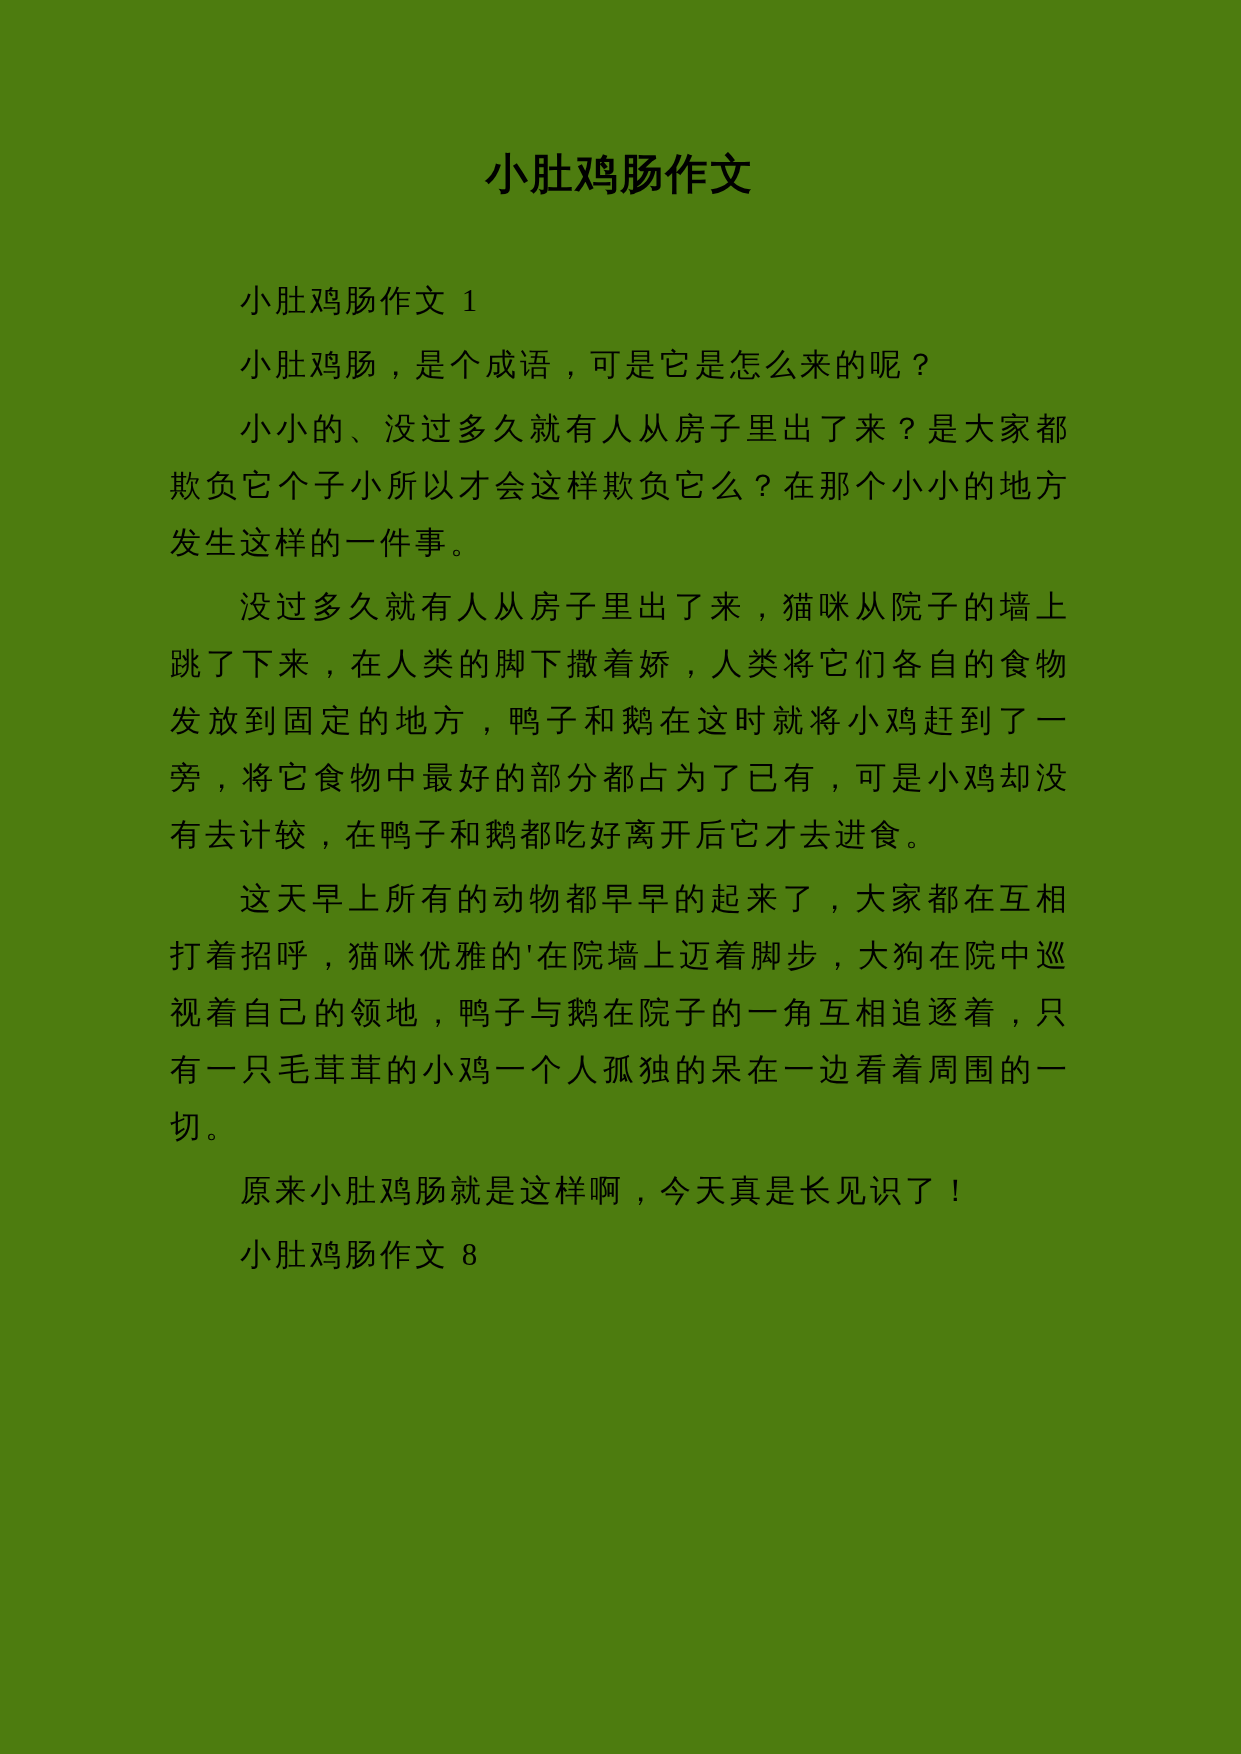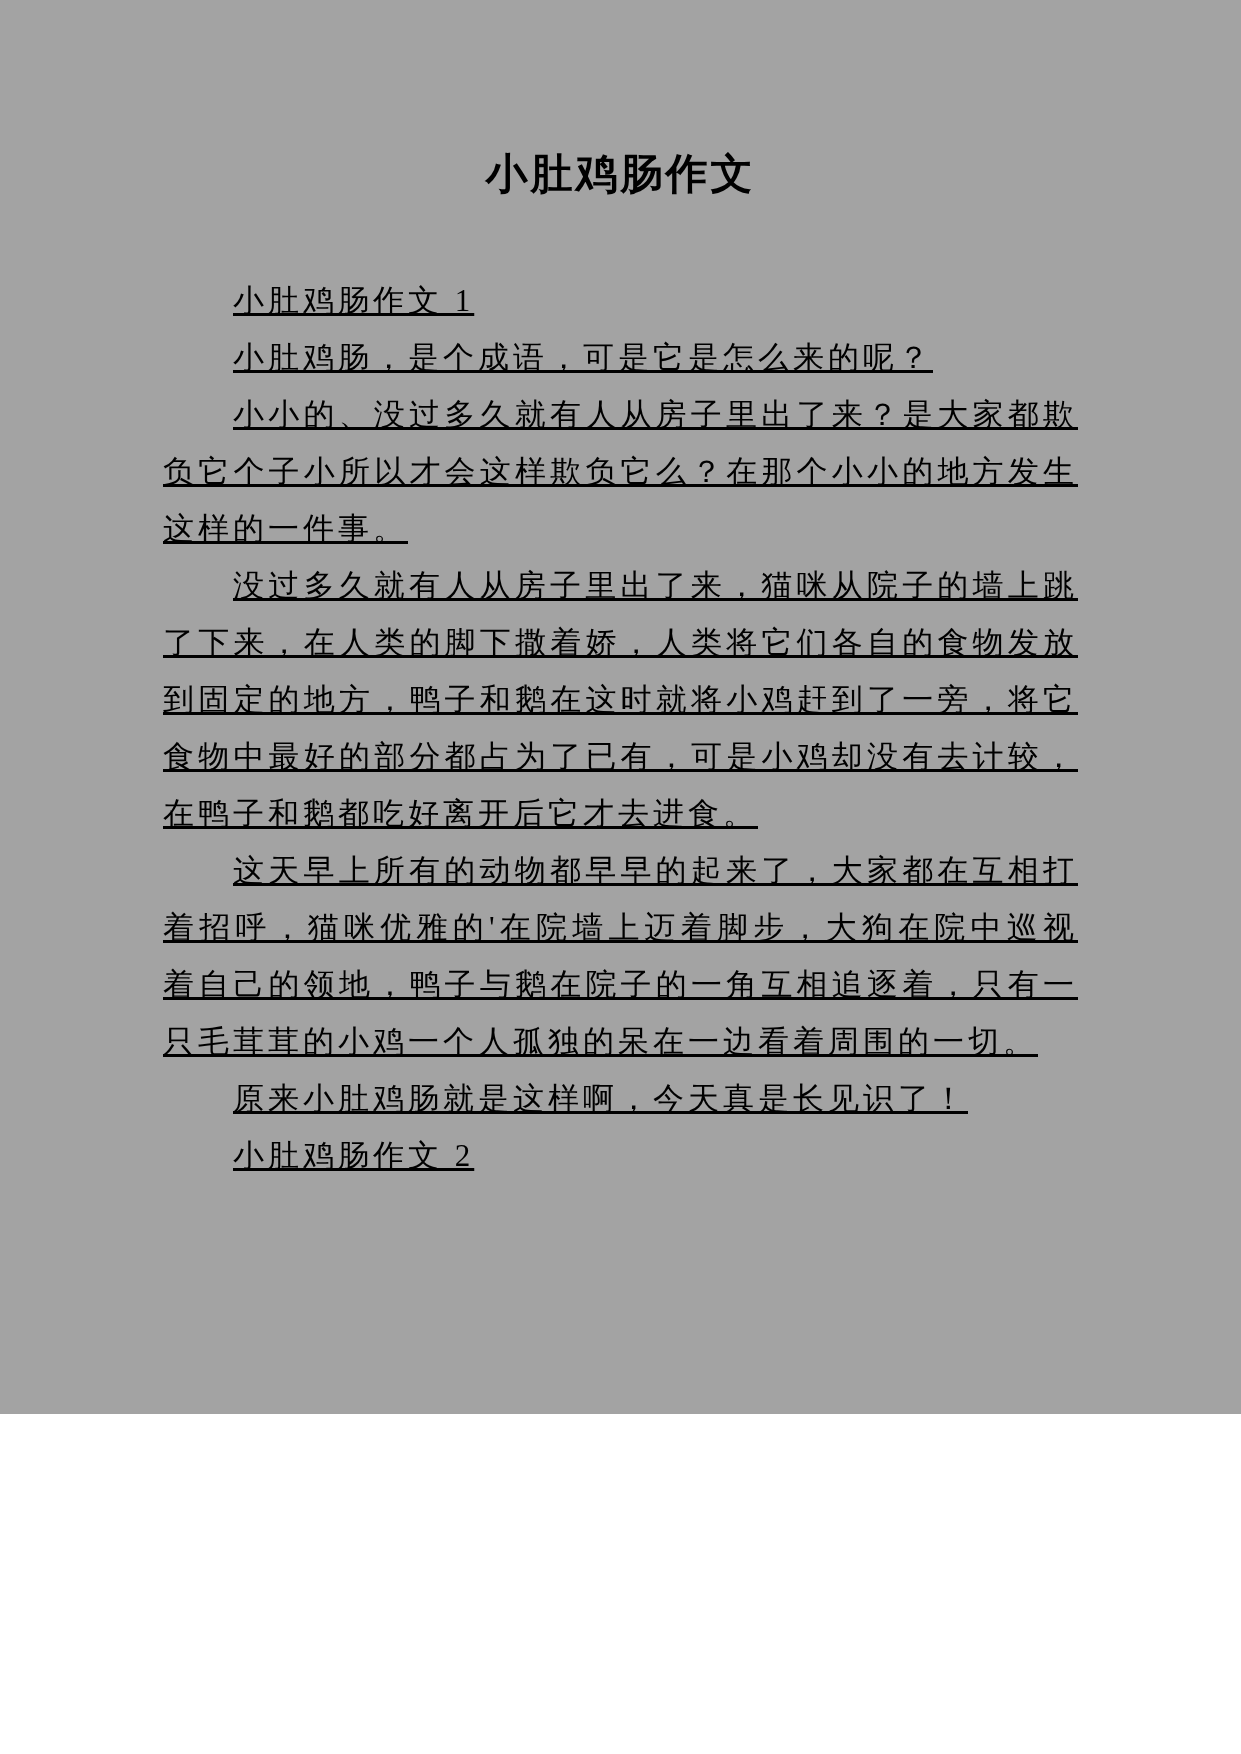--- a/index.html
+++ b/index.html
@@ -3,22 +3,22 @@
 <meta charset="utf-8">
 <style>
   html, body {
     margin: 0;
     padding: 0;
     background: #ffffff;
   }
   .page {
     position: relative;
     width: 1241px;
-    height: 1414px;
-    background: #a3a3a3;
+    height: 1754px;
+    background: #4d7c0f;
     overflow: hidden;
   }
   .doc-title {
     margin: 0;
     padding-top: 146px;
     text-align: center;
     font-family: "Liberation Serif", "DejaVu Serif", serif;
     font-size: 42px;
     font-weight: 700;
     color: #000000;
@@ -28,34 +28,33 @@
     margin: 70px 163px 0 163px;
     font-family: "Liberation Serif", "DejaVu Serif", serif;
     font-size: 31px;
     color: #000000;
     line-height: 57px;
     letter-spacing: 4px;
     text-align: justify;
     text-justify: inter-ideograph;
   }
   .doc-body p {
-    margin: 0;
+    margin: 7px;
     padding: 0;
     text-indent: 70px;
     word-break: break-all;
-    text-decoration: underline;
   }
 </style>
 </head>
 <body>
 
 <div class="page">
   <h1 class="doc-title">小肚鸡肠作文</h1>
   <div class="doc-body">
     <p>小肚鸡肠作文 1</p>
     <p>小肚鸡肠，是个成语，可是它是怎么来的呢？</p>
     <p>小小的、没过多久就有人从房子里出了来？是大家都欺负它个子小所以才会这样欺负它么？在那个小小的地方发生这样的一件事。</p>
     <p>没过多久就有人从房子里出了来，猫咪从院子的墙上跳了下来，在人类的脚下撒着娇，人类将它们各自的食物发放到固定的地方，鸭子和鹅在这时就将小鸡赶到了一旁，将它食物中最好的部分都占为了已有，可是小鸡却没有去计较，在鸭子和鹅都吃好离开后它才去进食。</p>
     <p>这天早上所有的动物都早早的起来了，大家都在互相打着招呼，猫咪优雅的'在院墙上迈着脚步，大狗在院中巡视着自己的领地，鸭子与鹅在院子的一角互相追逐着，只有一只毛茸茸的小鸡一个人孤独的呆在一边看着周围的一切。</p>
     <p>原来小肚鸡肠就是这样啊，今天真是长见识了！</p>
-    <p>小肚鸡肠作文 2</p>
+    <p>小肚鸡肠作文 8</p>
   </div>
 </div>
 
 </body></html>

